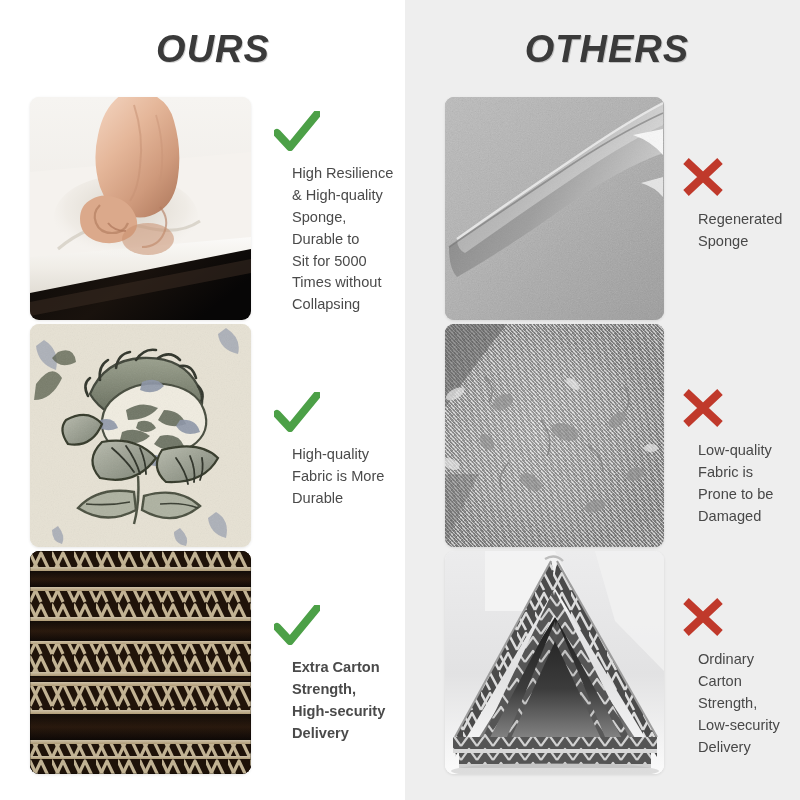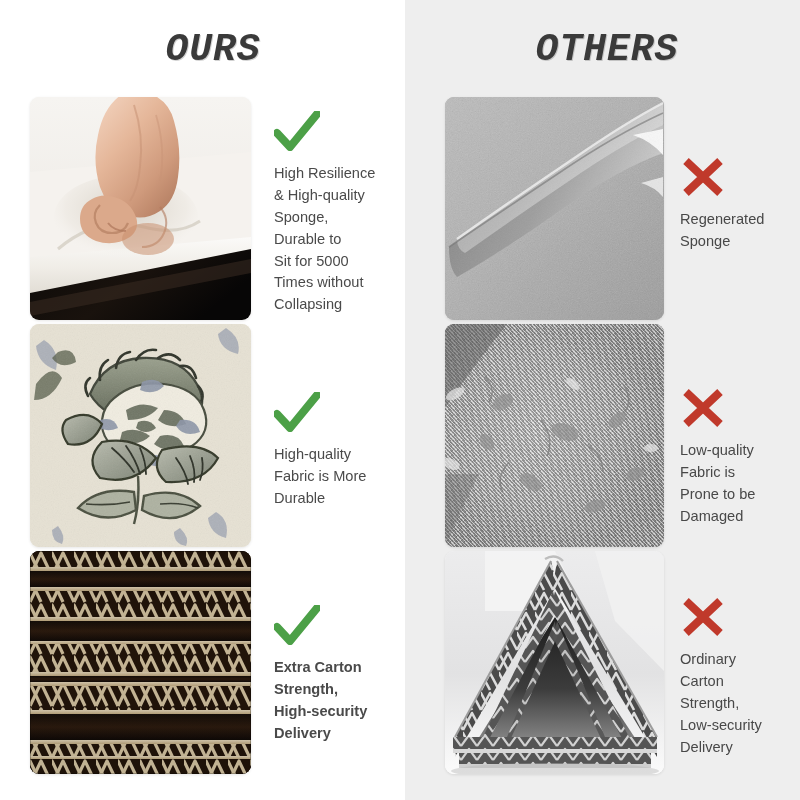--- a/index.html
+++ b/index.html
@@ -36,21 +36,21 @@
     position: absolute;
     top: 28px;
     width: 390px;
     text-align: center;
     font-size: 38px;
     font-weight: 700;
     font-style: italic;
     letter-spacing: 1px;
     color: #3a3a3a;
     text-shadow: 1px 1px 0 rgba(0,0,0,0.18);
-    font-family: Liberation Mono, monospace;
+    font-family: Liberation Sans, sans-serif;
   }
   .title-ours   { left: 18px; }
   .title-others { left: 412px; }
 
   
   .row {
     position: absolute;
     height: 228px;
   }
   .row-left  { left: 30px;  width: 370px; }
@@ -90,20 +90,21 @@
     width: 46px;
     height: 40px;
     margin-bottom: 12px;
   }
   .caption {
     font-size: 14.6px;
     line-height: 1.5;
     color: #4a4a4a;
     white-space: pre-line;
     font-family: "Liberation Sans", "DejaVu Sans", sans-serif;
+    margin-left: 18px;
   }
   .row-right .caption { color: #484848; }
 
   
 
   
   .art-foam { position: absolute; inset: 0; background: #f3f1ee; }
 
   
   .art-floral { position: absolute; inset: 0; background: #e8e3d6; }

